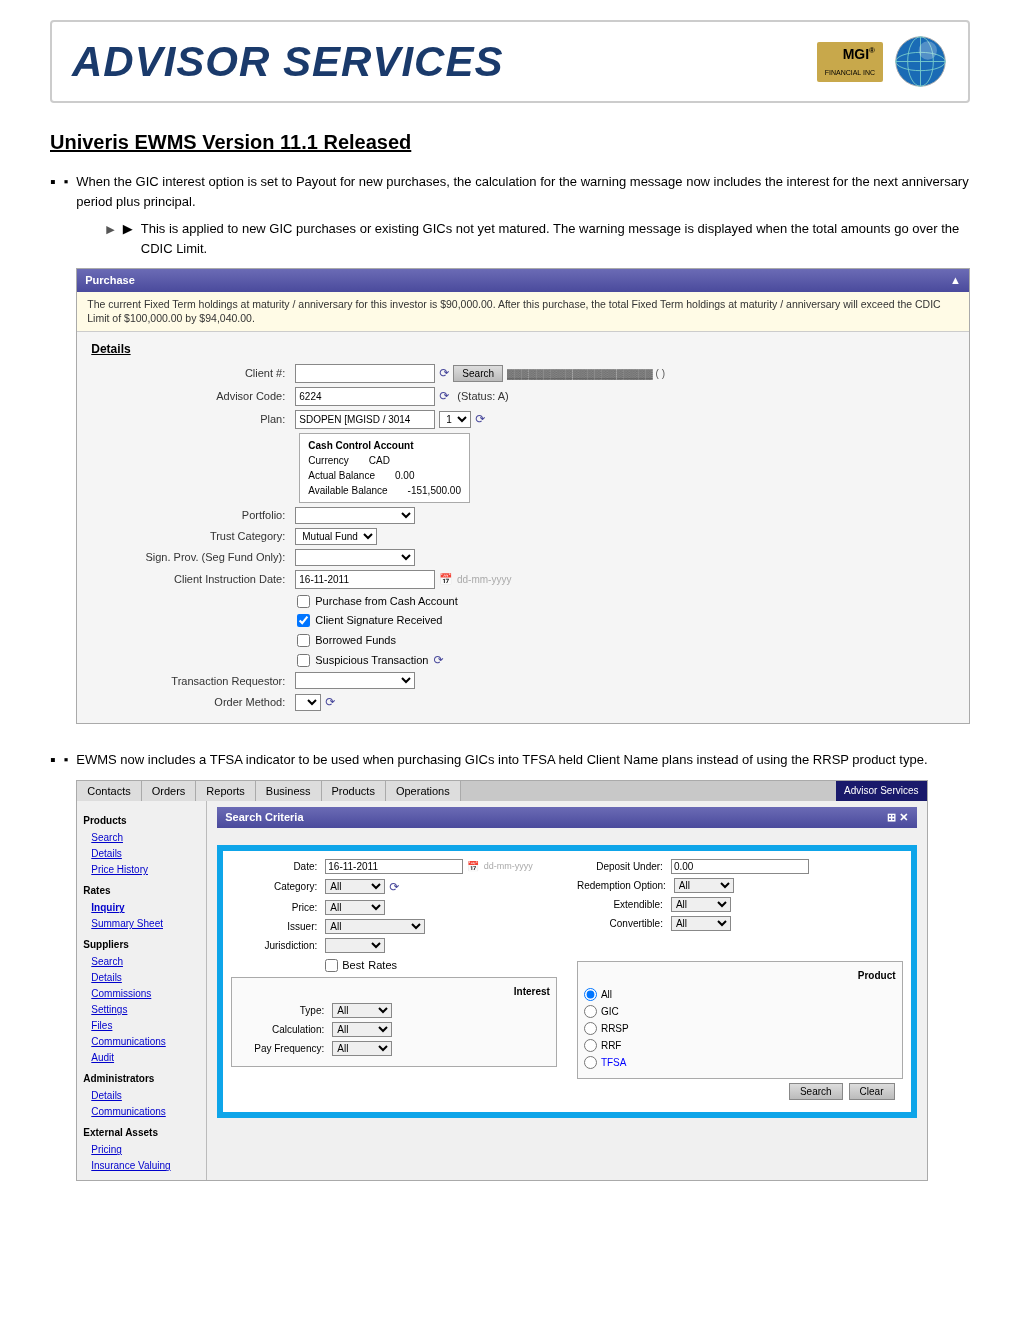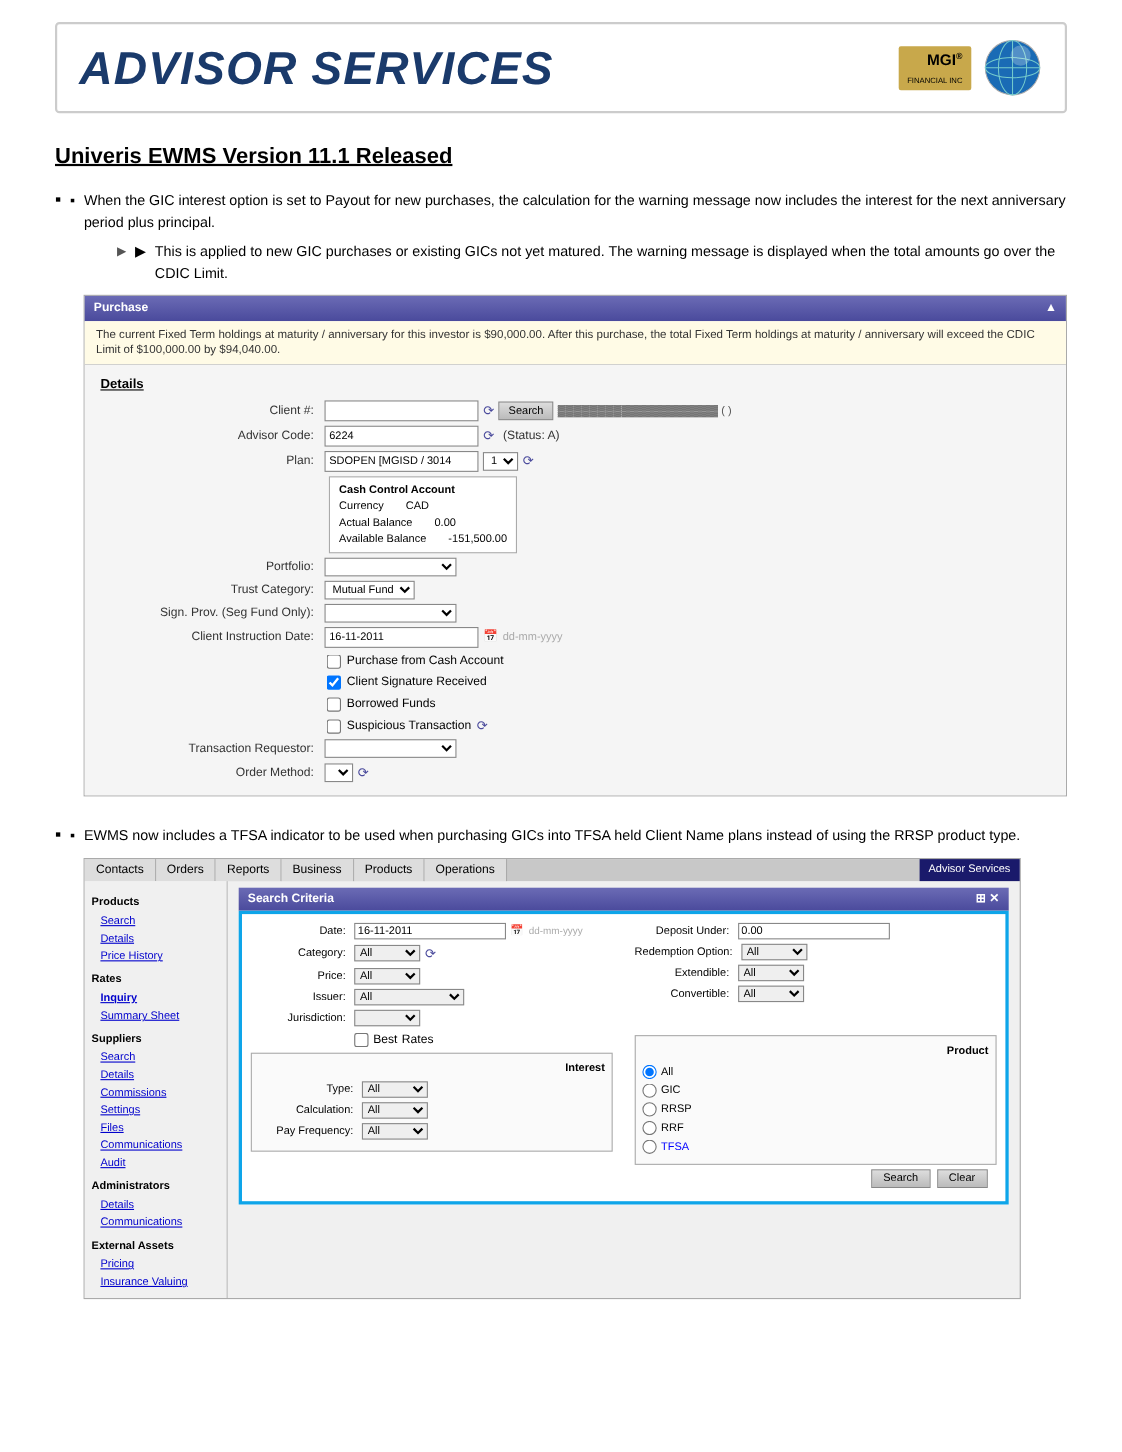--- a/index.html
+++ b/index.html
@@ -287,23 +287,24 @@
     .ss2-panel-title {
       background: linear-gradient(to bottom, #6b6bb5, #4a4a9c);
       color: #fff;
       padding: 2px 8px;
       font-size: 11px;
       font-weight: bold;
       display: flex;
       justify-content: space-between;
     }
     .ss2-search-grid {
-      border: 3px solid #0ea5e9;
+      border: 6px solid #0ea5e9;
       background: #fff;
       padding: 8px;
+      margin-top: 17px;
     }
     .ss2-search-row {
       display: flex;
       align-items: center;
       margin-bottom: 4px;
       gap: 4px;
     }
     .ss2-label {
       text-align: right;
       min-width: 90px;

